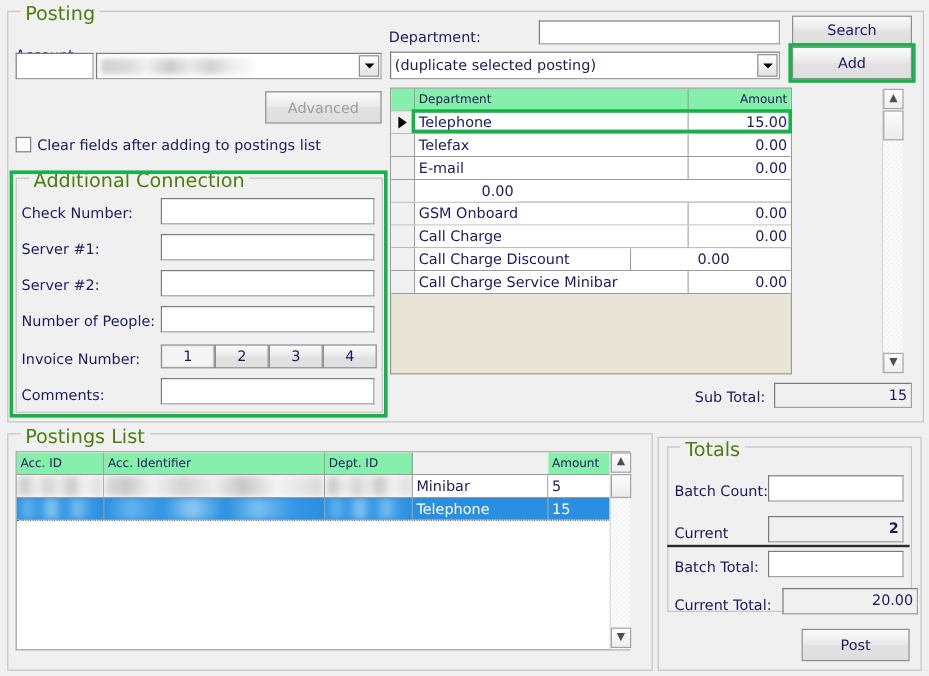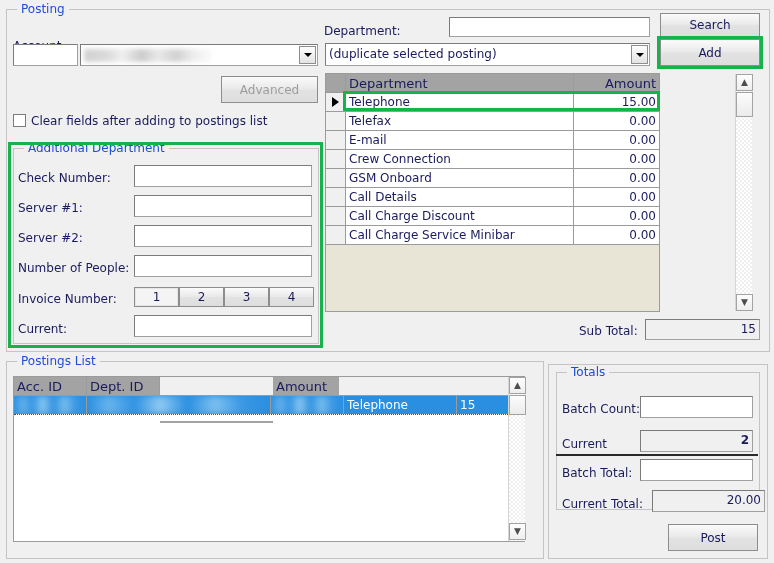--- a/index.html
+++ b/index.html
@@ -19,22 +19,22 @@
     position:absolute;
     border:1px solid #c4c4c4;
     border-top:1px solid #c4c4c4;
     background:transparent;
   }
   .gb-title{
     position:absolute;
     top:-8px;left:10px;
     background:#f0f0f0;
     padding:0 4px;
-    font-size:12px;
-    color:#1d4ed8;
+    font-size:16px;
+    color:#4d7c0f;
     white-space:nowrap;
   }
 
   
   .hl{
     position:absolute;
     border:3px solid #18b24b;
     box-sizing:border-box;
     pointer-events:none;
     z-index:40;
@@ -123,26 +123,26 @@
     overflow:hidden;
   }
   .grid-hdr{
     display:flex;height:19px;box-sizing:border-box;
     background:#f0f0f0;
     border-bottom:1px solid #9b9b9b;
   }
   .gh{
     box-sizing:border-box;
     border-right:1px solid #9b9b9b;
-    font-size:13px;color:#1a1a5e;
+    font-size:10px;color:#1a1a5e;
     padding:2px 3px 0 3px;
     line-height:15px;
     white-space:nowrap;
     overflow:hidden;
-    background:#a3a3a3;
+    background:#86efac;
   }
   .gh.r{text-align:right;}
   .grow{
     display:flex;height:19px;box-sizing:border-box;
     border-bottom:1px solid #9b9b9b;
     background:#ffffff;
   }
   .gc{
     box-sizing:border-box;
     border-right:1px solid #9b9b9b;
@@ -250,36 +250,35 @@
         <div class="gc" style="width: 228px;">Telefax</div>
         <div class="gc r" style="width: 85px; border-right: none;">0.00</div>
       </div>
       <div class="grow">
         <div class="gc sel-ind" style="width: 20px;"></div>
         <div class="gc" style="width: 228px;">E-mail</div>
         <div class="gc r" style="width: 85px; border-right: none;">0.00</div>
       </div>
       <div class="grow">
         <div class="gc sel-ind" style="width: 20px;"></div>
-        <div class="gc" style="width: 228px;">Crew Connection</div>
         <div class="gc r" style="width: 85px; border-right: none;">0.00</div>
       </div>
       <div class="grow">
         <div class="gc sel-ind" style="width: 20px;"></div>
         <div class="gc" style="width: 228px;">GSM Onboard</div>
         <div class="gc r" style="width: 85px; border-right: none;">0.00</div>
       </div>
       <div class="grow">
         <div class="gc sel-ind" style="width: 20px;"></div>
-        <div class="gc" style="width: 228px;">Call Details</div>
-        <div class="gc r" style="width: 85px; border-right: none;">0.00</div>
-      </div>
-      <div class="grow">
-        <div class="gc sel-ind" style="width: 20px;"></div>
-        <div class="gc" style="width: 228px;">Call Charge Discount</div>
+        <div class="gc" style="width: 228px;">Call Charge</div>
+        <div class="gc r" style="width: 85px; border-right: none;">0.00</div>
+      </div>
+      <div class="grow">
+        <div class="gc sel-ind" style="width: 20px;"></div>
+        <div class="gc" style="width: 180px;">Call Charge Discount</div>
         <div class="gc r" style="width: 85px; border-right: none;">0.00</div>
       </div>
       <div class="grow">
         <div class="gc sel-ind" style="width: 20px;"></div>
         <div class="gc" style="width: 228px;">Call Charge Service Minibar</div>
         <div class="gc r" style="width: 85px; border-right: none;">0.00</div>
       </div>
     </div>
 </div>
 
@@ -292,21 +291,21 @@
   <div class="sbthumb" style="top:18px;height:25px;"></div>
   <div class="sbbtn" style="top:220px;">
     <span class="chev">▼</span>
   </div>
 </div>
 
 <div class="lbl" style="left:579px;top:324px;">Sub Total:</div>
 <div class="tbox ro norm" style="left:645px;top:319px;width:115px;height:21px;">15</div>
 
 <div class="groupbox" style="left:13px;top:148px;width:304px;height:194px;background:#f0f0f0;">
-  <span class="gb-title">Additional Department</span>
+  <span class="gb-title">Additional Connection</span>
 </div>
 <div class="hl" style="left:8px;top:142px;width:315px;height:206px;"></div>
 
 <div class="lbl" style="left:18px;top:171px;text-align:center;">Check Number:</div>
 <div class="tbox" style="left:134px;top:165px;width:178px;height:22px;"></div>
 
 <div class="lbl" style="left:18px;top:201px;">Server #1:</div>
 <div class="tbox" style="left:134px;top:195px;width:178px;height:22px;"></div>
 
 <div class="lbl" style="left:18px;top:231px;">Server #2:</div>
@@ -314,35 +313,49 @@
 
 <div class="lbl" style="left:18px;top:261px;">Number of People:</div>
 <div class="tbox" style="left:134px;top:255px;width:178px;height:22px;"></div>
 
 <div class="lbl" style="left:18px;top:292px;">Invoice Number:</div>
 <div class="btn pressed" style="left:134px;top:287px;width:45px;height:20px;">1</div>
 <div class="btn" style="left:179px;top:287px;width:45px;height:20px;">2</div>
 <div class="btn" style="left:224px;top:287px;width:45px;height:20px;">3</div>
 <div class="btn" style="left:269px;top:287px;width:45px;height:20px;">4</div>
 
-<div class="lbl" style="left:18px;top:322px;">Current:</div>
+<div class="lbl" style="left:18px;top:322px;">Comments:</div>
 <div class="tbox" style="left:134px;top:315px;width:178px;height:22px;"></div>
 
 <div class="groupbox" style="left:6px;top:361px;width:536px;height:196px;">
   <span class="gb-title">Postings List</span>
 </div>
 
 <div class="grid" style="left:13px;top:376px;width:512px;height:166px;background:#ffffff;">
   <div class="grid-hdr">
     <div class="gh" style="width:73px;">Acc. ID</div>
+    <div class="gh" style="width:184px;">Acc. Identifier</div>
     <div class="gh" style="width:73px;">Dept. ID</div>
     <div class="gh" style="width:113px;margin-top:44px;">Dept. Details</div>
     <div class="gh" style="width:66px;border-right:none;">Amount</div>
   </div>
   <div id="post-body">
+      <div class="grow">
+        <div class="gc" style="width: 73px; position: relative; overflow: hidden;">
+          <span style="position: absolute; inset: 0px; filter: blur(3px); background: linear-gradient(90deg, rgb(220, 220, 220), rgb(201, 201, 201) 10%, rgb(242, 242, 242) 22%, rgb(210, 210, 210) 36%, rgb(237, 237, 237) 50%, rgb(198, 198, 198) 63%, rgb(244, 244, 244) 78%, rgb(216, 216, 216));"></span>
+        </div>
+        <div class="gc" style="width: 184px; position: relative; overflow: hidden;">
+          <span style="position: absolute; inset: 0px; filter: blur(3px); background: linear-gradient(90deg, rgb(220, 220, 220), rgb(201, 201, 201) 10%, rgb(242, 242, 242) 22%, rgb(210, 210, 210) 36%, rgb(237, 237, 237) 50%, rgb(198, 198, 198) 63%, rgb(244, 244, 244) 78%, rgb(216, 216, 216));"></span>
+        </div>
+        <div class="gc" style="width: 73px; position: relative; overflow: hidden;">
+          <span style="position: absolute; inset: 0px; filter: blur(3px); background: linear-gradient(90deg, rgb(220, 220, 220), rgb(201, 201, 201) 10%, rgb(242, 242, 242) 22%, rgb(210, 210, 210) 36%, rgb(237, 237, 237) 50%, rgb(198, 198, 198) 63%, rgb(244, 244, 244) 78%, rgb(216, 216, 216));"></span>
+        </div>
+        <div class="gc" style="width: 113px;">Minibar</div>
+        <div class="gc" style="width: 66px; border-right: none;">5</div>
+      </div>
       <div class="grow selected" style="border-bottom: 1px dotted rgb(107, 74, 42);">
         <div class="gc" style="width: 73px; position: relative; overflow: hidden;">
           <span style="position: absolute; inset: 0px; filter: blur(3px); background: linear-gradient(90deg, rgb(42, 143, 224), rgb(104, 180, 236) 12%, rgb(47, 146, 226) 26%, rgb(143, 202, 242) 40%, rgb(42, 143, 224) 55%, rgb(124, 192, 239) 70%, rgb(58, 151, 228) 85%, rgb(42, 143, 224));"></span>
         </div>
         <div class="gc" style="width: 184px; position: relative; overflow: hidden;">
           <span style="position: absolute; inset: 0px; filter: blur(3px); background: linear-gradient(90deg, rgb(42, 143, 224), rgb(104, 180, 236) 12%, rgb(47, 146, 226) 26%, rgb(143, 202, 242) 40%, rgb(42, 143, 224) 55%, rgb(124, 192, 239) 70%, rgb(58, 151, 228) 85%, rgb(42, 143, 224));"></span>
         </div>
         <div class="gc" style="width: 73px; position: relative; overflow: hidden;">
           <span style="position: absolute; inset: 0px; filter: blur(3px); background: linear-gradient(90deg, rgb(42, 143, 224), rgb(104, 180, 236) 12%, rgb(47, 146, 226) 26%, rgb(143, 202, 242) 40%, rgb(42, 143, 224) 55%, rgb(124, 192, 239) 70%, rgb(58, 151, 228) 85%, rgb(42, 143, 224));"></span>
         </div>

